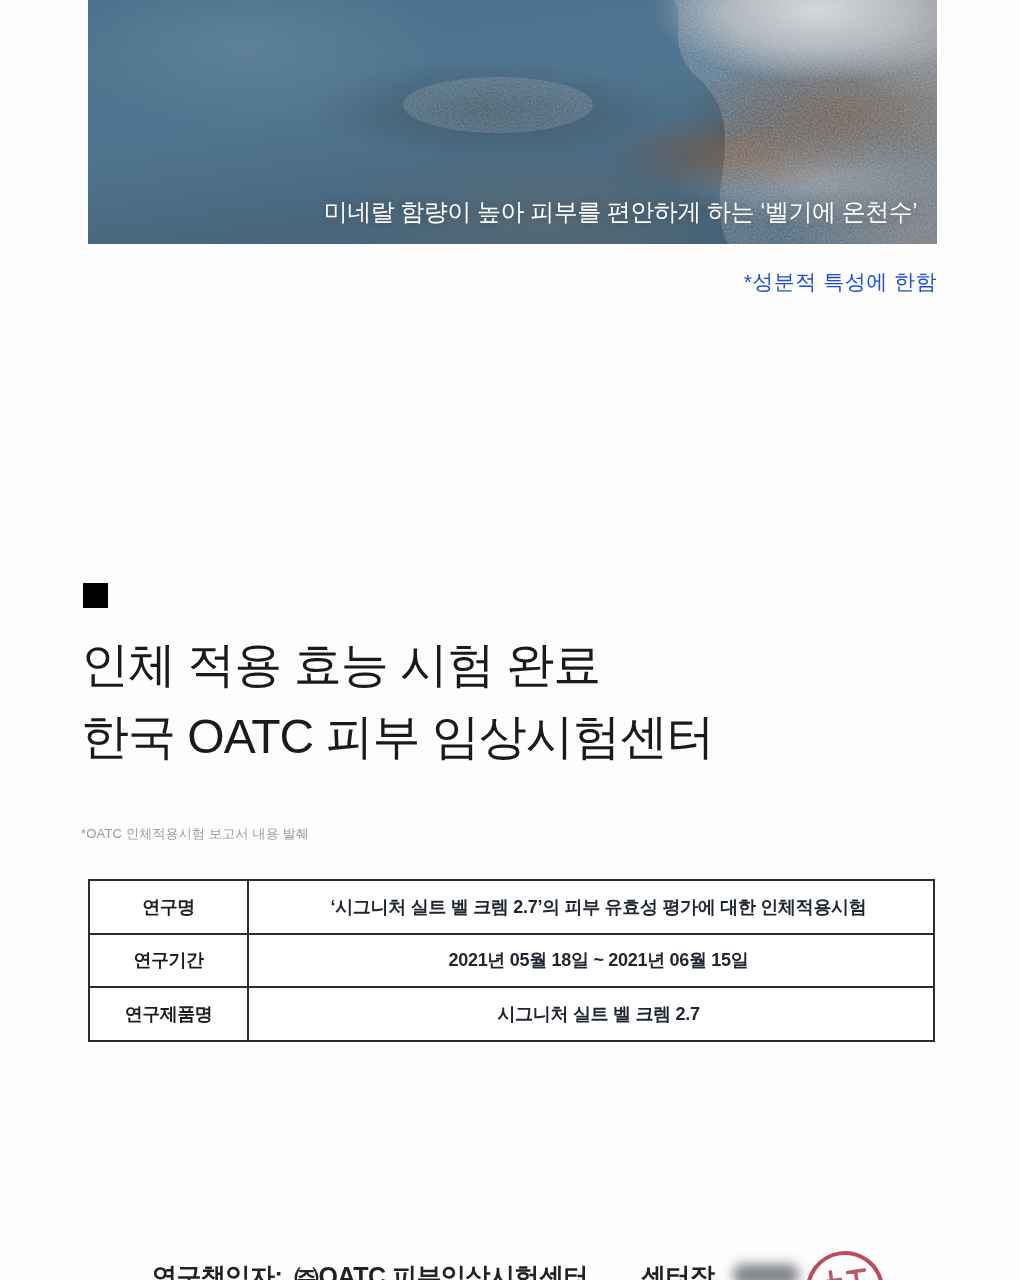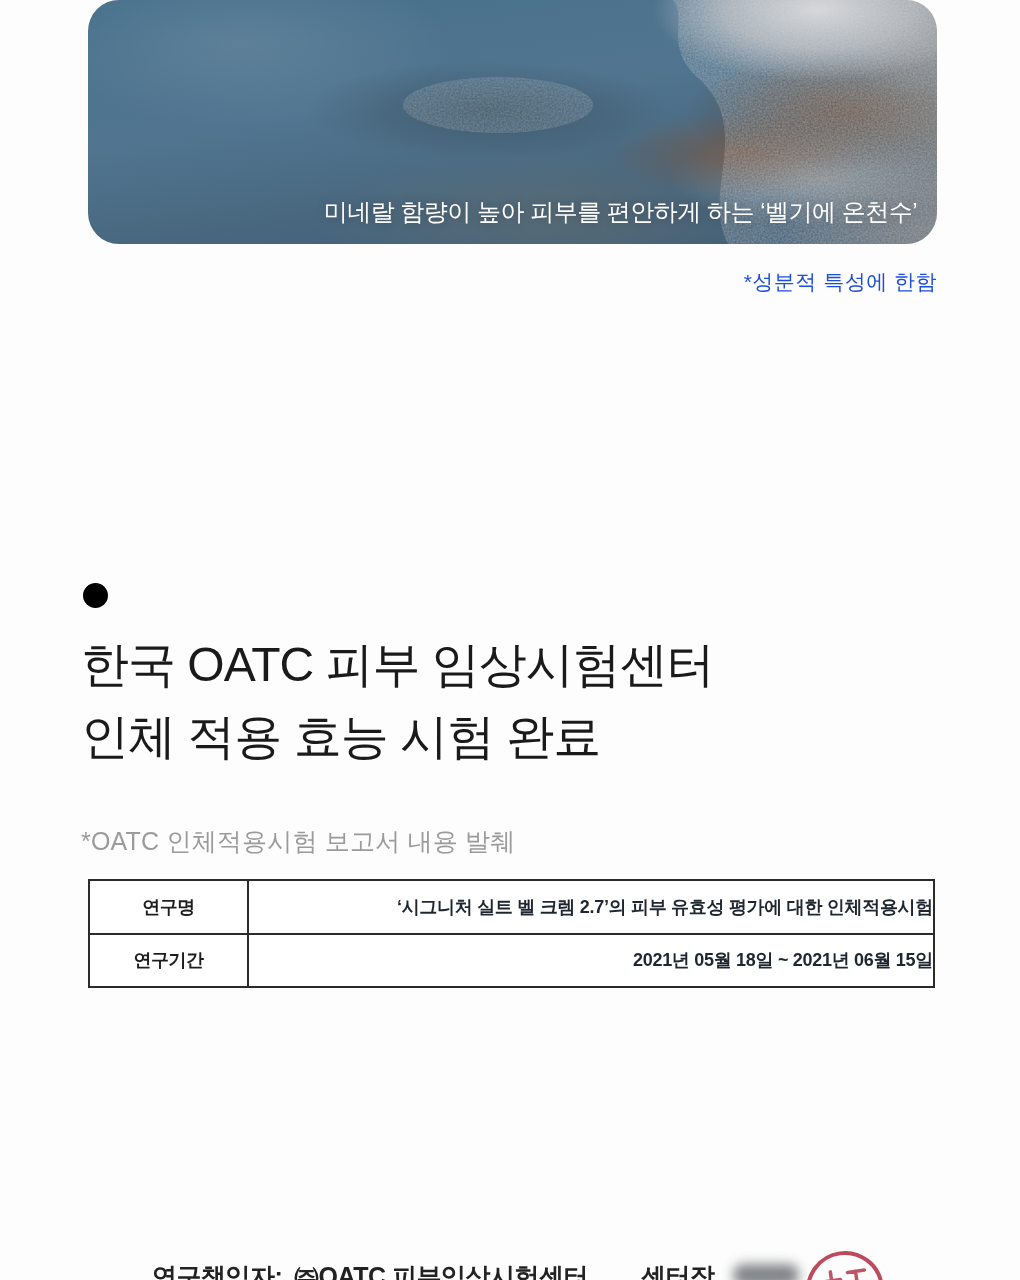--- a/index.html
+++ b/index.html
@@ -2,21 +2,21 @@
 <html><head>
 <meta charset="utf-8">
 <style>
   html,body{margin:0;padding:0;}
   body{
     width:1020px;height:1280px;overflow:hidden;position:relative;
     background:#fdfdfd;
     font-family:"Liberation Sans","DejaVu Sans",sans-serif;
     -webkit-font-smoothing:antialiased;
   }
-  .abs{position:absolute;border-radius:31px;}
+  .abs{position:absolute;}
 
   
   .hero{
     left:88px;top:0;width:849px;height:244px;overflow:hidden;
     background:
       radial-gradient(ellipse 230px 100px at 86% 4%,  rgba(216,219,223,.96) 0%, rgba(186,190,196,.78) 40%, rgba(186,190,196,0) 72%),
       radial-gradient(ellipse 130px 70px at 99% 20%,  rgba(138,142,148,.85) 0%, rgba(138,142,148,0) 70%),
       linear-gradient(250deg, rgba(126,123,120,.80) 0%, rgba(126,123,120,.45) 9%, rgba(126,123,120,0) 26%),
       radial-gradient(ellipse 240px 85px at 90% 46%,  rgba(97,70,53,.92) 0%, rgba(97,70,53,0) 70%),
       radial-gradient(ellipse 190px 60px at 77% 63%,  rgba(122,87,64,.75) 0%, rgba(122,87,64,0) 70%),
@@ -39,36 +39,36 @@
   .disclaimer{
     right:83px;top:268px;color:#1d4ed8;font-size:21px;font-weight:500;
     letter-spacing:0.5px;white-space:nowrap;
   }
   .section-marker{left:83px;top:583px;width:25px;height:25px;background:#000;}
   .heading{
     left:81px;top:629px;color:#1a1a1a;font-size:48px;line-height:72px;
     font-weight:500;letter-spacing:-1px;white-space:nowrap;
   }
   .footnote{
-    left:81px;top:825px;color:#9b9b9b;font-size:25px;font-weight:500;
+    left:81px;top:825px;color:#9b9b9b;font-size:13px;font-weight:500;
     letter-spacing:0.2px;white-space:nowrap;
   }
 
   
   table.report{
     position:absolute;left:88px;top:879px;width:847px;
     border-collapse:collapse;table-layout:fixed;
     background:#fff;
   }
   table.report th,table.report td{
     border:2px solid #2b2b2b;height:49.5px;
     font-size:18px;font-weight:700;color:#1f2630;
   }
   table.report th{width:155px;text-align:center;color:#1d1d1d;letter-spacing:-0.5px;}
-  table.report td{padding:0 0 0 15px;text-align:right;letter-spacing:-0.3px;}
+  table.report td{padding:0 0 0 15px;text-align:center;letter-spacing:-0.3px;}
 
   
   .signature{left:88px;top:1256px;width:900px;height:60px;font-size:25px;font-weight:700;color:#222;}
   .sig-role{position:absolute;left:64px;top:4px;white-space:nowrap;letter-spacing:-0.5px;}
   .sig-org{position:absolute;left:206px;top:4px;white-space:nowrap;letter-spacing:-0.5px;}
   .sig-title{position:absolute;left:553px;top:4px;white-space:nowrap;letter-spacing:-0.5px;}
   .sig-blur{
     position:absolute;left:645px;top:8px;width:66px;height:22px;
     background:#63676c;border-radius:10px;filter:blur(6px);opacity:.8;
   }
@@ -89,34 +89,38 @@
     <path d="M585,0 L849,0 L849,244 L640,244 C612,190 668,128 608,76 C576,46 600,16 585,0 Z" fill="#888" filter="url(#rockNoise)" opacity="0.45"></path>
     <ellipse cx="410" cy="105" rx="95" ry="28" fill="#666" filter="url(#rockNoise)" opacity="0.35"></ellipse>
   </svg>
   <div class="hero-caption">미네랄 함량이 높아 피부를 편안하게 하는 ‘벨기에 온천수’</div>
 </div>
 
 <div class="abs disclaimer">*성분적 특성에 한함</div>
 
 <div class="abs section-marker"></div>
 <div class="abs heading">
+  <div>인체 적용 효능 시험 완료</div>
   <div>한국 OATC 피부 임상시험센터</div>
-  <div>인체 적용 효능 시험 완료</div>
 </div>
 <div class="abs footnote">*OATC 인체적용시험 보고서 내용 발췌</div>
 
 <table class="report">
   <tbody>
     <tr>
       <th>연구명</th>
       <td>‘시그니처 실트 벨 크렘 2.7’의 피부 유효성 평가에 대한 인체적용시험</td>
     </tr>
     <tr>
       <th>연구기간</th>
       <td>2021년 05월 18일 ~ 2021년 06월 15일</td>
+    </tr>
+    <tr>
+      <th>연구제품명</th>
+      <td>시그니처 실트 벨 크렘 2.7</td>
     </tr>
   </tbody>
 </table>
 
 <div class="abs signature">
   <span class="sig-role">연구책임자:</span>
   <span class="sig-org">㈜OATC 피부임상시험센터</span>
   <span class="sig-title">센터장</span>
   <div class="sig-blur"></div>
   <svg class="stamp" width="86" height="86" viewBox="0 0 86 86">

